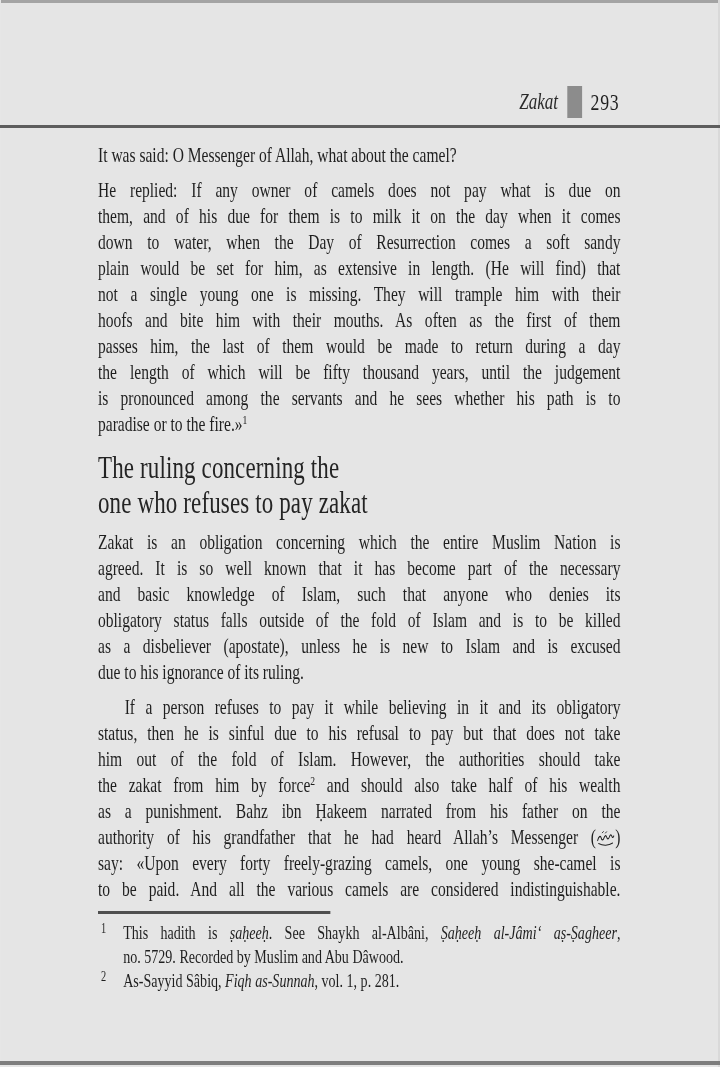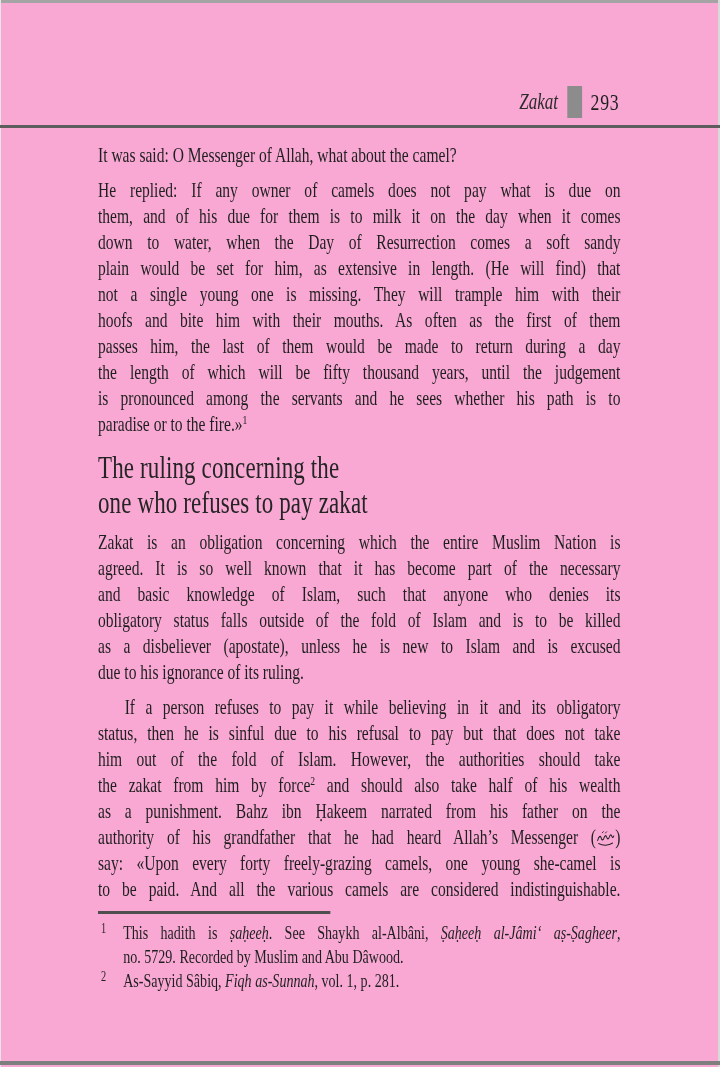--- a/index.html
+++ b/index.html
@@ -1,18 +1,18 @@
 <!DOCTYPE html>
 <html><head>
 <meta charset="utf-8">
 <title>Zakat — page 293</title>
 <style>
   html,body{margin:0;padding:0;background:#ffffff;}
   .page{
-    position:relative;width:720px;height:1067px;background:#f9a8d4;overflow:hidden;
+    position:relative;width:720px;height:1067px;background:#e5e5e5;overflow:hidden;
     font-family:"Liberation Serif","DejaVu Serif",serif;color:#1f1f1f;
   }
   
   .edge-top{position:absolute;top:0;left:0;width:100%;height:3px;background:#a4a4a4;}
   .edge-bottom{position:absolute;top:1061px;left:0;width:100%;height:4px;background:#7e7e7e;}
   .edge-left{position:absolute;left:0;top:0;bottom:0;width:1px;background:#e6e6e6;}
   .edge-right{position:absolute;right:0;top:0;bottom:0;width:2px;background:#d9d9d9;}
 
   
   .running-header{

